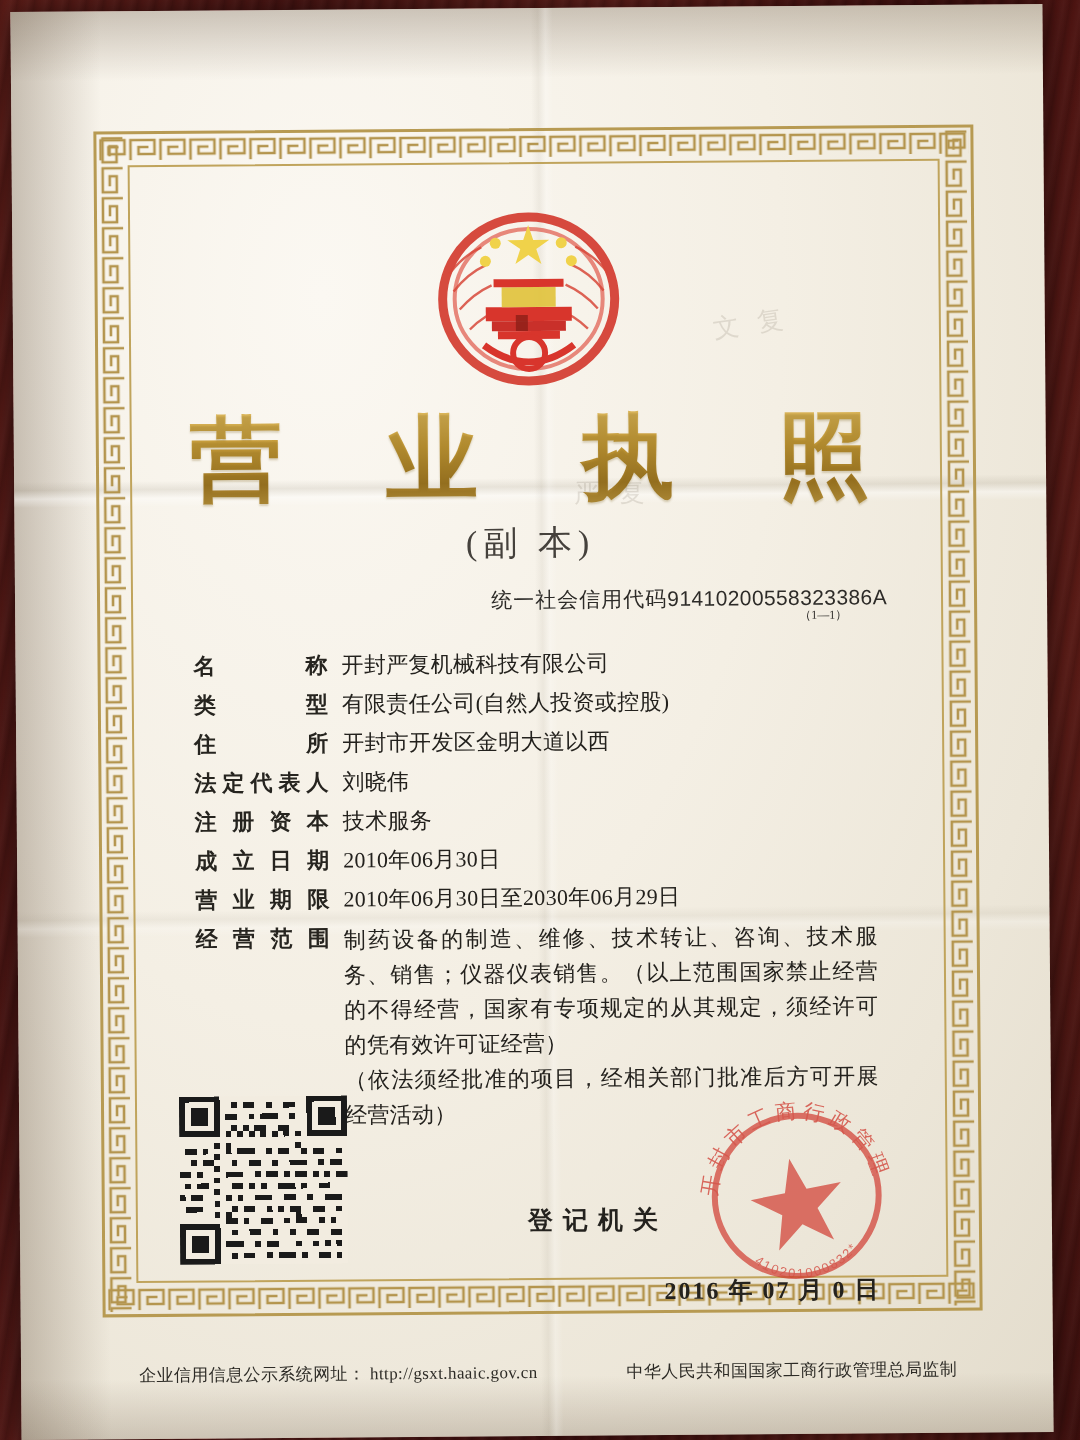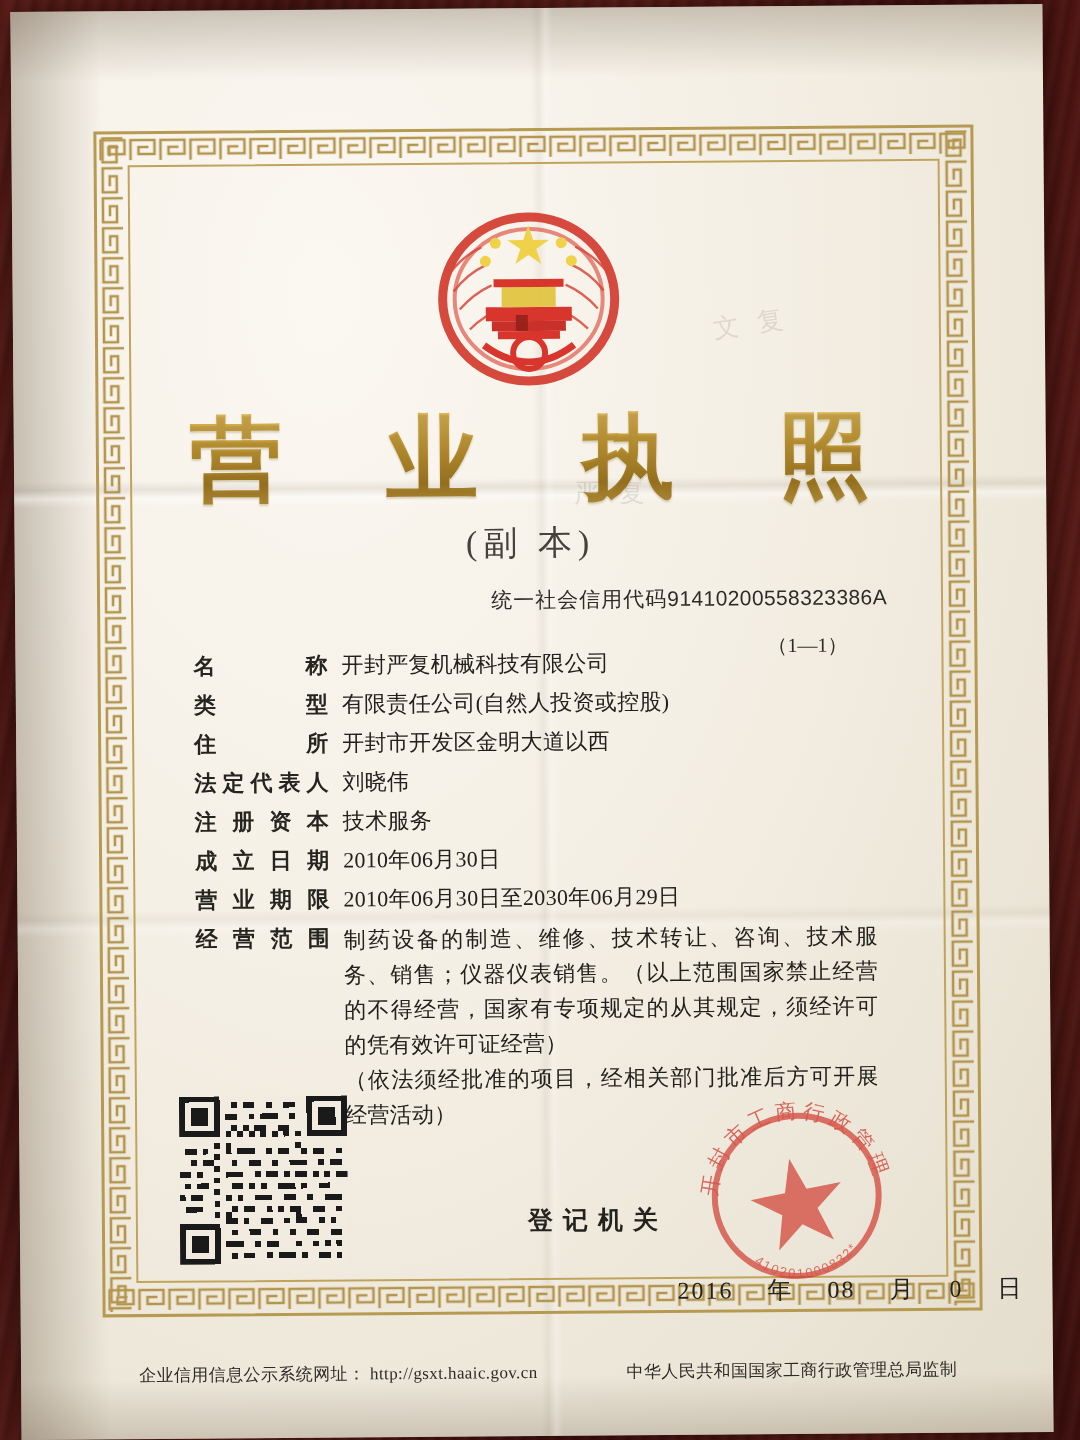--- a/index.html
+++ b/index.html
@@ -156,22 +156,22 @@
     white-space: nowrap;
   }
   #credit-label { letter-spacing: 1px; }
   #credit-code {
     font-family: "Liberation Sans", sans-serif;
     letter-spacing: .4px;
   }
   #page-index {
     position: absolute;
     right: 200px;
-    top: 626px;
-    font-size: 20px;
+    top: 601px;
+    font-size: 12px;
     color: #2d2b28;
     margin-left: 32px;
   }
 
   
   #fields {
     position: absolute;
     left: 178px;
     top: 640px;
     width: 700px;
@@ -243,21 +243,21 @@
 
   
   #date-line {
     position: absolute;
     left: 640px;
     top: 1268px;
     font-size: 24px;
     color: #24221e;
     letter-spacing: 2px;
   }
-  #date-line span { margin: 0 17px; }
+  #date-line span { margin: 0 4px; font-weight: bold; }
 
   
   #footer-left {
     position: absolute;
     left: 118px;
     bottom: 52px;
     font-size: 17px;
     color: #2d2b26;
     letter-spacing: .4px;
   }
@@ -460,19 +460,19 @@
     <polygon points="105,62 116,95 151,95 123,116 133,150 105,129 77,150 87,116 59,95 94,95" fill="#d0392f" opacity=".85"></polygon>
     <text font-size="21" fill="#d0392f" opacity=".9" font-family="'DejaVu Serif',serif" letter-spacing="5">
       <textPath href="#sealArc" startOffset="6%">开封市工商行政管理局</textPath>
     </text>
     <text font-size="13" fill="#d0392f" opacity=".85" font-family="'Liberation Sans',sans-serif" letter-spacing="2">
       <textPath href="#sealArcBottom" startOffset="22%">410201000832*</textPath>
     </text>
   </svg>
 
   <div id="date-line">
-    <span>2016</span><span>年</span><span>08</span><span>月</span><span>0</span><span>日</span>
+    <span>2016</span><span>年</span><span>07</span><span>月</span><span>0</span><span>日</span>
   </div>
 
   <div id="footer-left">企业信用信息公示系统网址： http://gsxt.haaic.gov.cn</div>
   <div id="footer-right">中华人民共和国国家工商行政管理总局监制</div>
 
 </div>
 
 </body></html>

